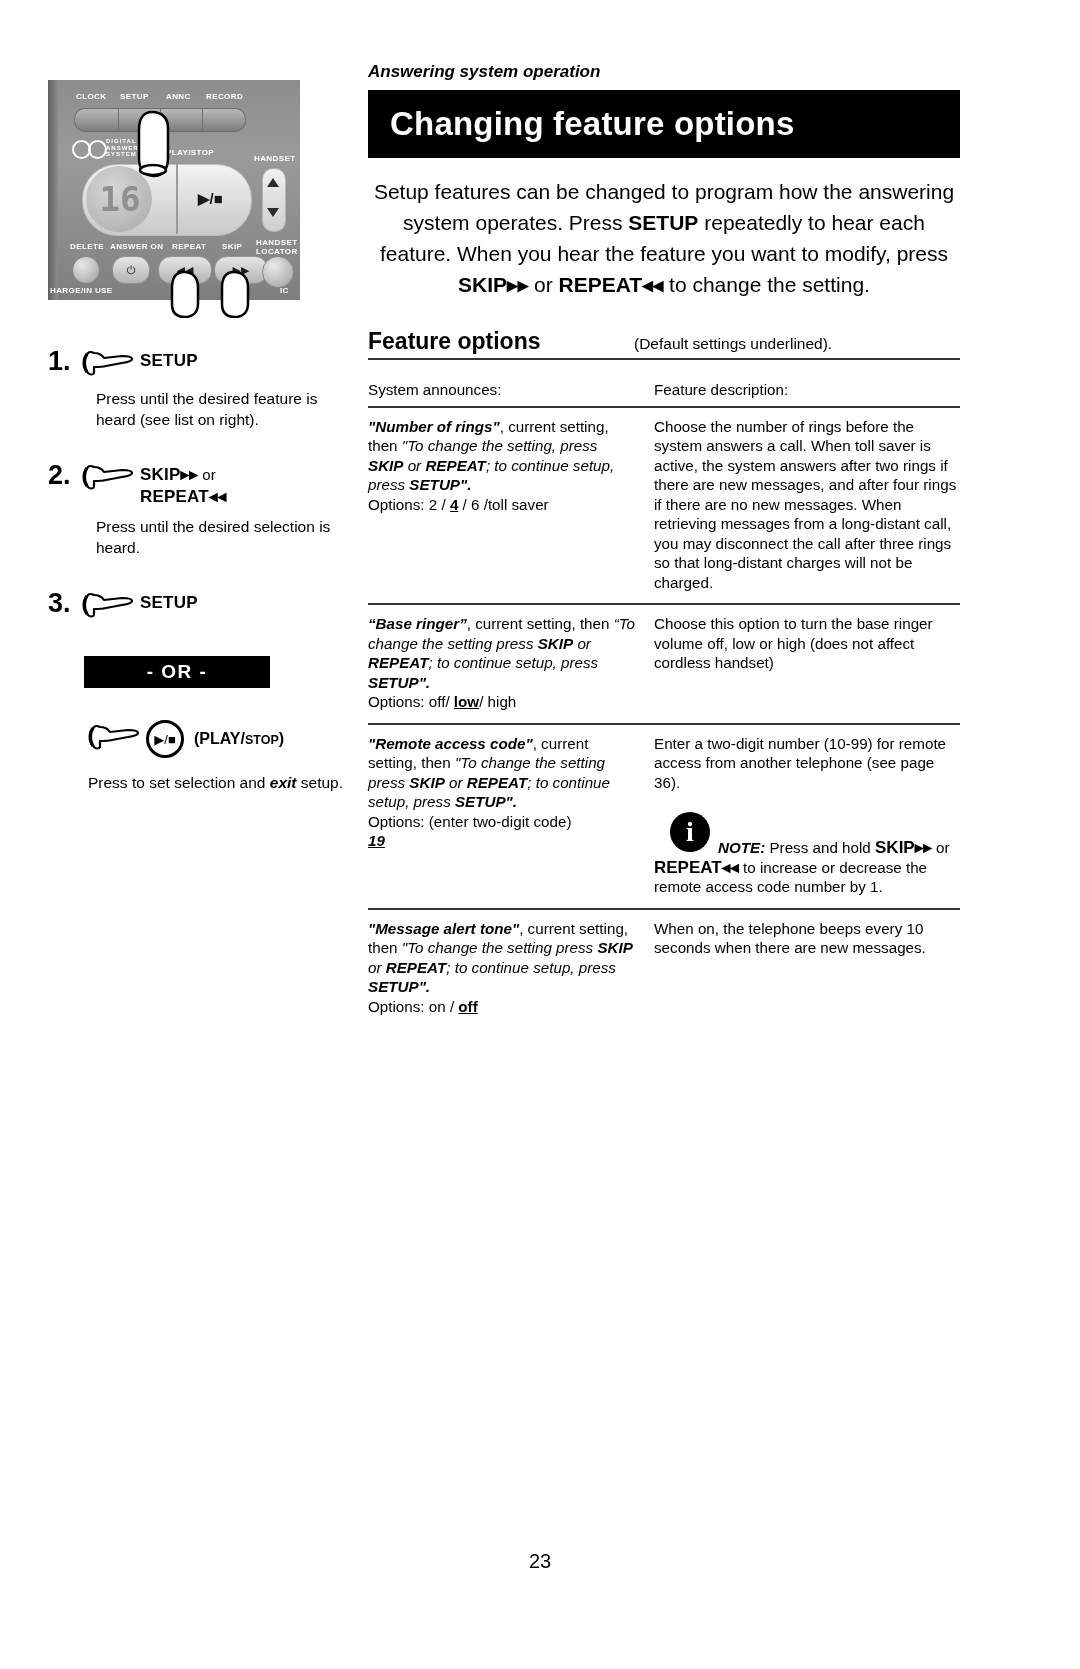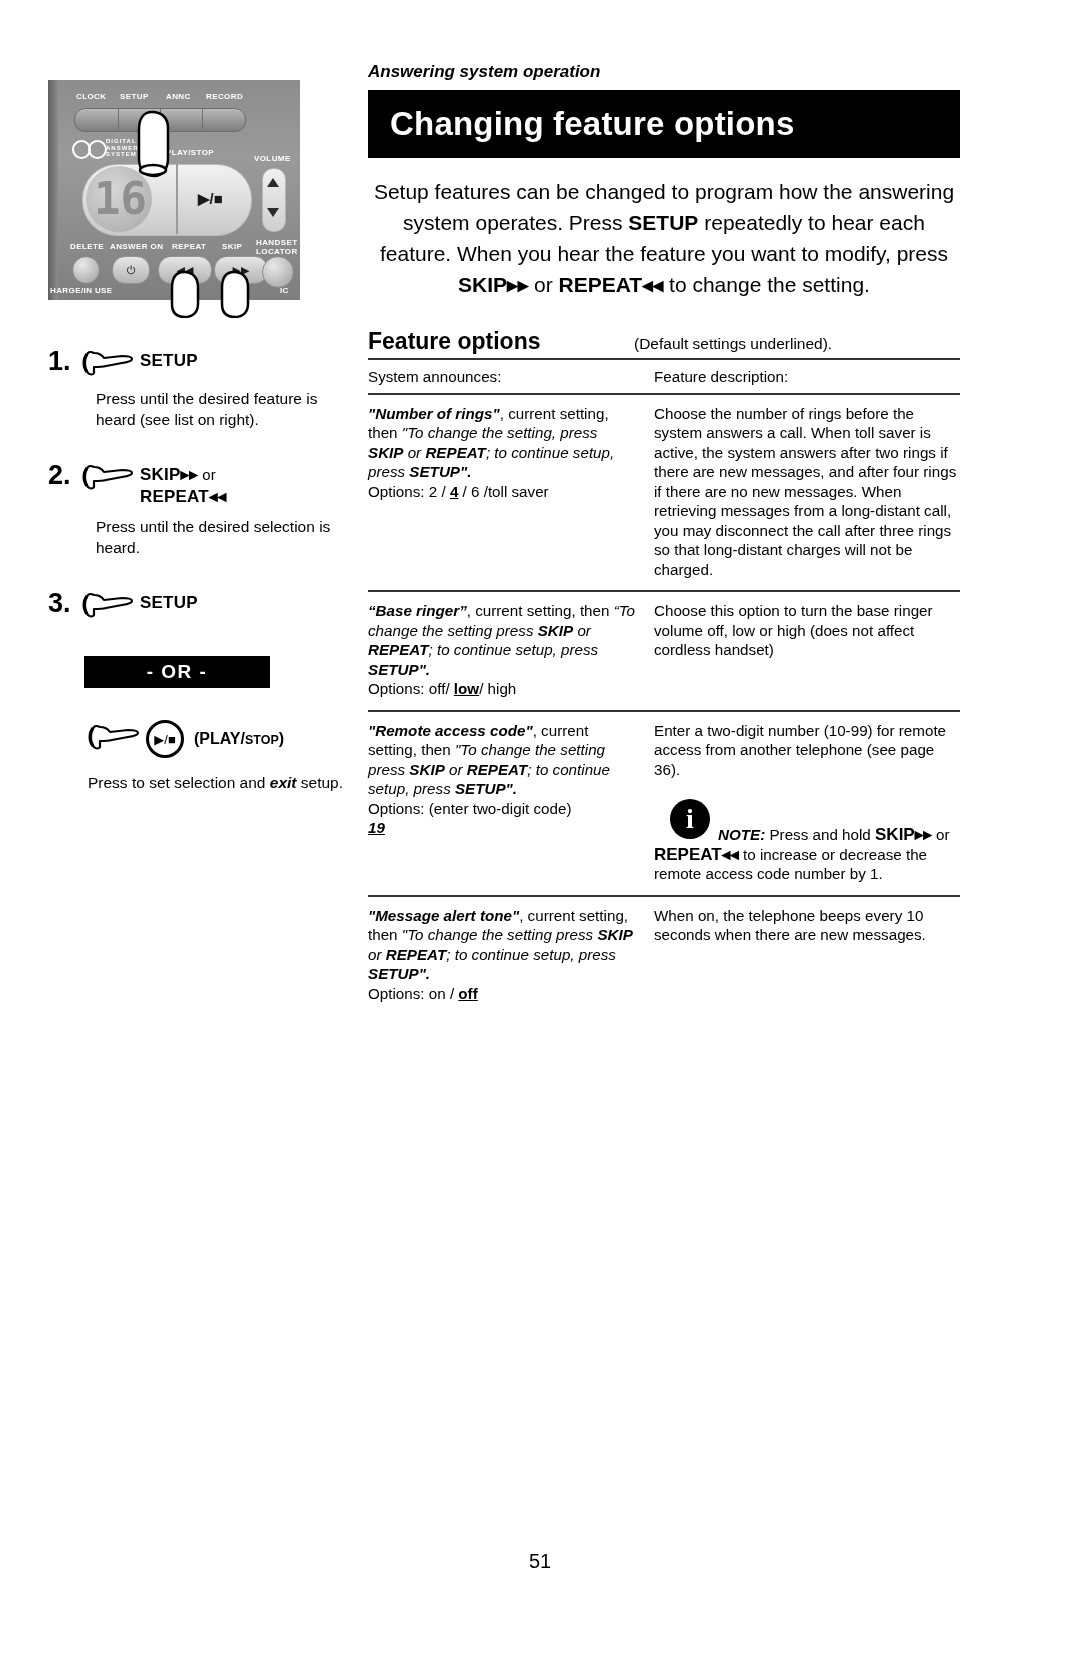--- a/index.html
+++ b/index.html
@@ -96,21 +96,21 @@
   .pill-split {
     position:absolute; left:128px; top:84px; width:2px; height:70px;
     background:#9b9b9b;
   }
   .disp-circle{
     position:absolute;left:38px;top:86px;width:66px;height:66px;border-radius:50%;
     background:radial-gradient(circle at 40% 35%, #d7d7d7, #a8a8a8);
   }
   .disp-num{
     position:absolute;left:46px;top:94px;width:52px;height:50px;
-    color:#8f8f8f;font-size:44px;font-weight:700;line-height:50px;text-align:center;
+    color:#8f8f8f;font-size:34px;font-weight:700;line-height:50px;text-align:center;
     font-family:"DejaVu Sans Mono", monospace;
   }
   .playstop-glyph{
     position:absolute;left:150px;top:110px;color:#1a1a1a;font-size:15px;font-weight:700;
   }
   .vol-box{
     position:absolute;left:214px;top:88px;width:22px;height:62px;border-radius:11px;
     background:linear-gradient(180deg,#efefef,#cfcfcf);border:1px solid #b5b5b5;
   }
   .vol-tri{position:absolute;left:219px;font-size:0;width:0;height:0;}
@@ -215,21 +215,21 @@
   }
   table.features td {
     vertical-align: top;
     padding: 9px 0 11px 0;
     font-size: 15.2px;
     line-height: 19.5px;
     font-family: "Liberation Sans", sans-serif;
   }
   table.features td.c1 { width: 268px; padding-right: 14px; }
   table.features td.c2 { width: auto; padding-left: 4px; }
-  table.features tr.hdr td { border-bottom: 2.5px solid #333; padding-top: 7px; padding-bottom: 6px;}
+  table.features tr.hdr td { border-bottom: 2.5px solid #333; padding-top: 20px; padding-bottom: 6px;}
   table.features tr.row td { border-bottom: 2.5px solid #333; }
   table.features tr.row:last-child td { border-bottom: none; }
   .it { font-style: italic; }
   .bit { font-style: italic; font-weight: 700; }
   .ul { text-decoration: underline; font-weight: 700; }
   .ulit { text-decoration: underline; font-style: italic; font-weight: 700; }
 
   .note-block { margin-top: 18px; }
   .note-icon {
     float: left;
@@ -272,21 +272,21 @@
       <div class="topbar-sep" style="left:112px;"></div>
       <div class="topbar-sep" style="left:154px;"></div>
 
       <div class="logo-oo">
           <span></span>
           <span></span>
         </div>
       <div class="logo-txt">DIGITAL<br>ANSWERING<br>SYSTEM</div>
 
       <div class="lbl" style="left:118px; top:68px;">PLAY/STOP</div>
-      <div class="lbl" style="left:206px; top:74px;">VOLUME</div>
+      <div class="lbl" style="left:206px; top:74px;">HANDSET</div>
 
       <div class="play-pill"></div>
       <div class="pill-split"></div>
       <div class="disp-circle"></div>
       <div class="disp-num">16</div>
       <div class="playstop-glyph">▶/■</div>
 
       <div class="vol-box"></div>
       <div class="vol-tri vol-up"></div>
       <div class="vol-tri vol-dn"></div>
@@ -448,15 +448,15 @@
         <td class="c1">
           <span class="bit">"Message alert tone"</span><span>, current setting, then </span><span class="it">"To change the setting press </span><span class="bit">SKIP</span><span class="it"> or </span><span class="bit">REPEAT</span><span class="it">; to continue setup, press </span><span class="bit">SETUP".</span><br>
           <span><span>Options: </span><span>on / </span><span class="ul">off</span><span></span></span>
         </td>
         <td class="c2">When on, the telephone beeps every 10 seconds when there are new messages.</td>
       </tr>
     </tbody>
       </table>
   </div>
 
-  <div class="page-num">51</div>
+  <div class="page-num">23</div>
 
 </div>
 
 </body></html>

